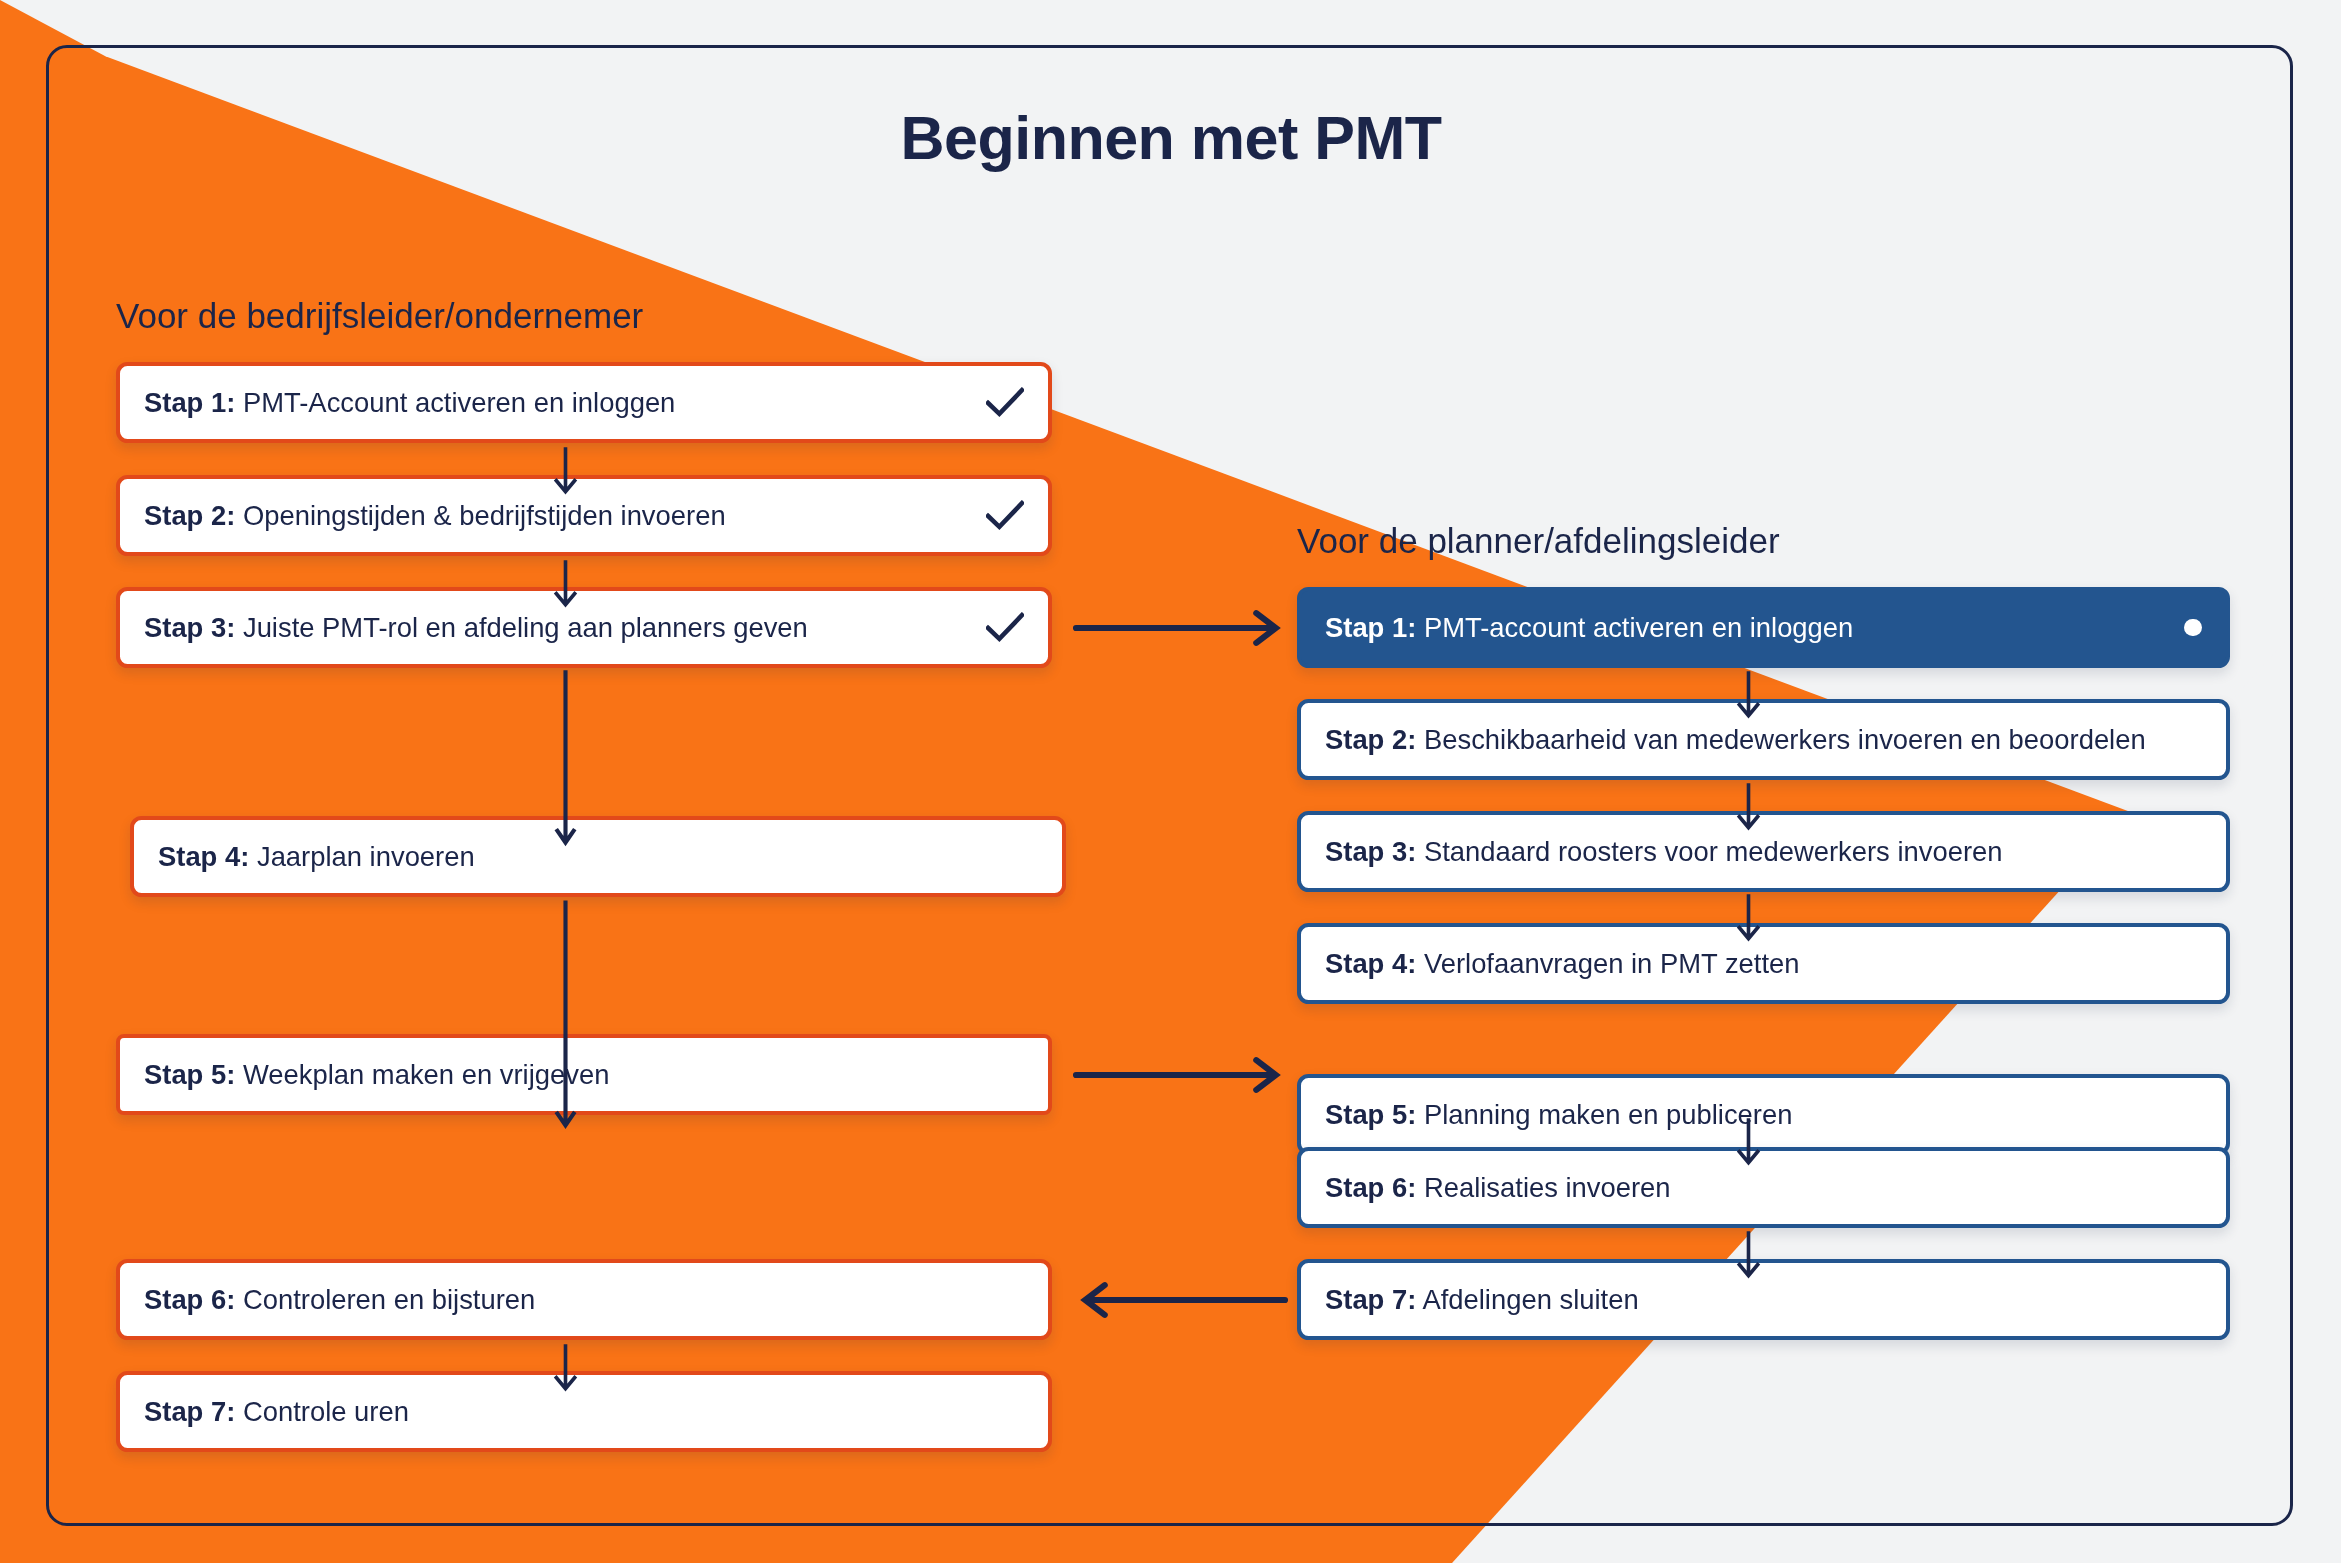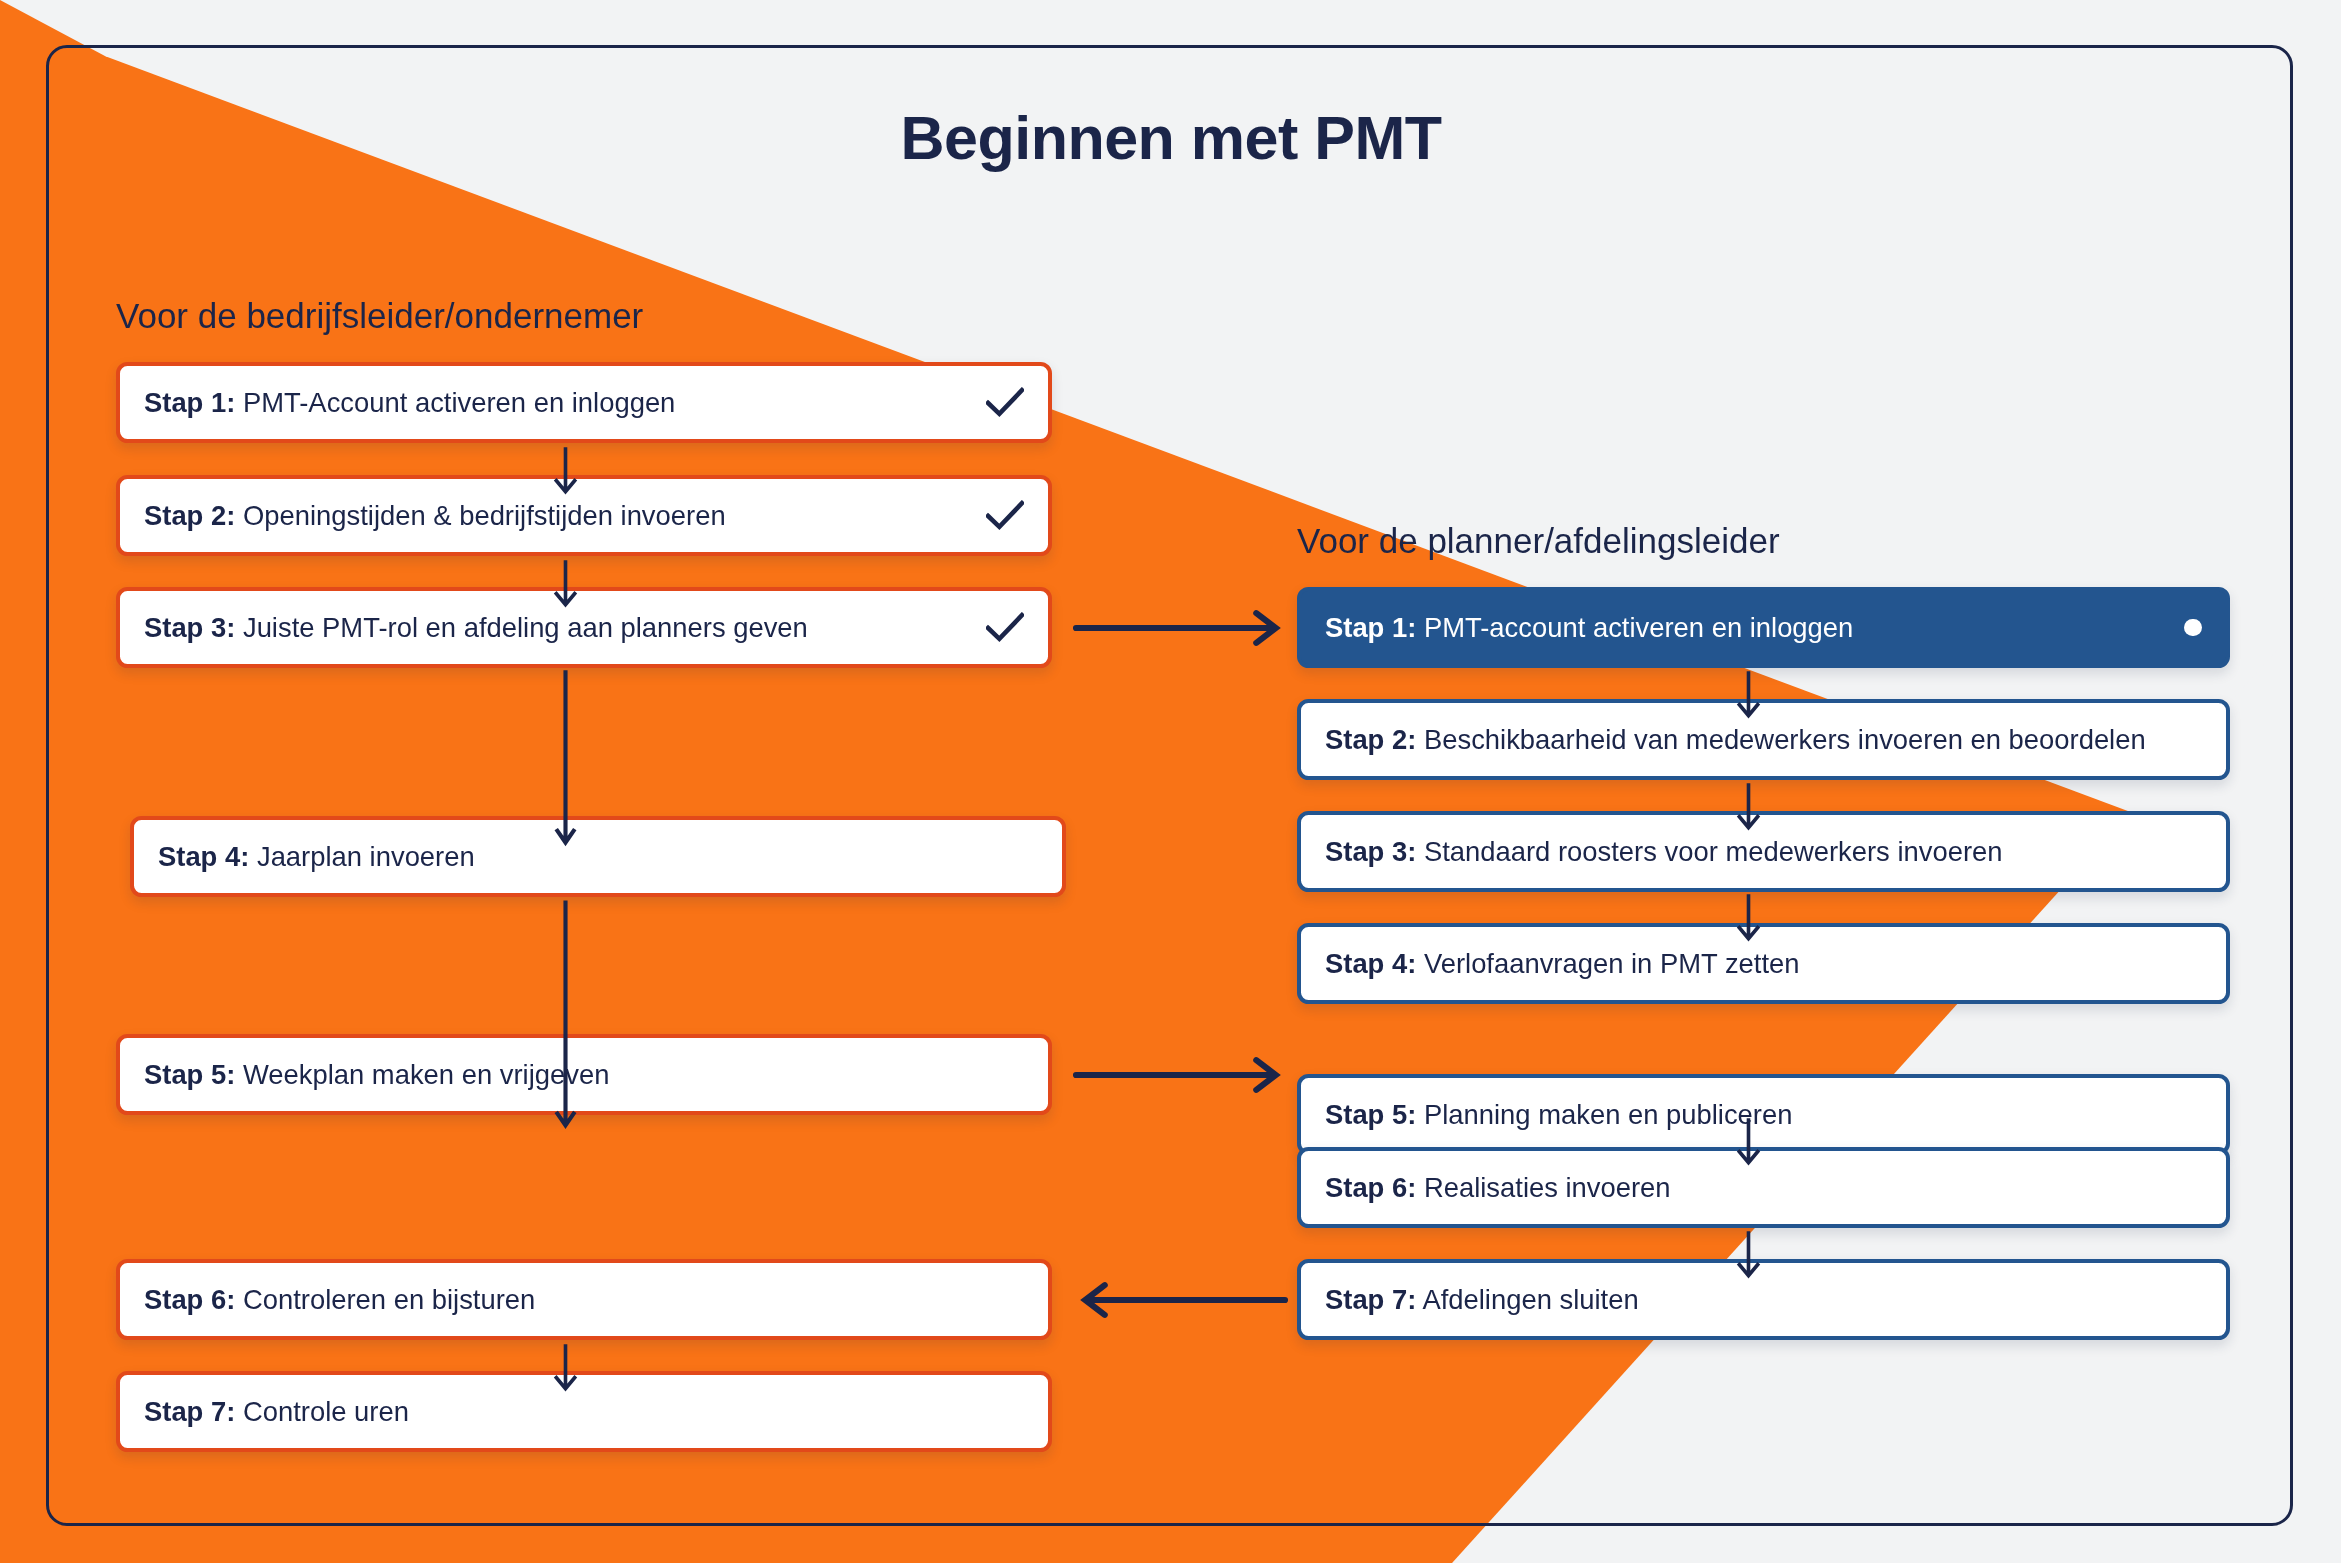--- a/index.html
+++ b/index.html
@@ -197,21 +197,21 @@
     </svg>
 
     <div class="step orange col-left" style="top:816px;margin-left:14px;">
       <div class="txt"><b>Stap 4:</b><span> Jaarplan invoeren</span></div>
     </div>
 
     <svg class="v-arrow" style="left:549px; top:899px;" width="33" height="234" viewBox="0 0 64 452">
       <path d="M32 2 L32 432 M14 412 L32 438 L50 412" fill="none" stroke="#1b2549" stroke-width="8" stroke-linecap="butt" stroke-linejoin="miter"></path>
     </svg>
 
-    <div class="step orange col-left" style="top:1034px;">
+    <div class="step orange col-left" style="top:1034px;border-radius:8px;">
       <div class="txt"><b>Stap 5:</b><span> Weekplan maken en vrijgeven</span></div>
     </div>
 
     <div class="step orange col-left" style="top:1259px;">
       <div class="txt"><b>Stap 6:</b><span> Controleren en bijsturen</span></div>
     </div>
 
     <svg class="v-arrow" style="left:549px; top:1342px;" width="33" height="52" viewBox="0 0 64 100">
       <path d="M32 4 L32 86 M12 66 L32 90 L52 66" fill="none" stroke="#1b2549" stroke-width="7" stroke-linecap="butt" stroke-linejoin="miter"></path>
     </svg>

